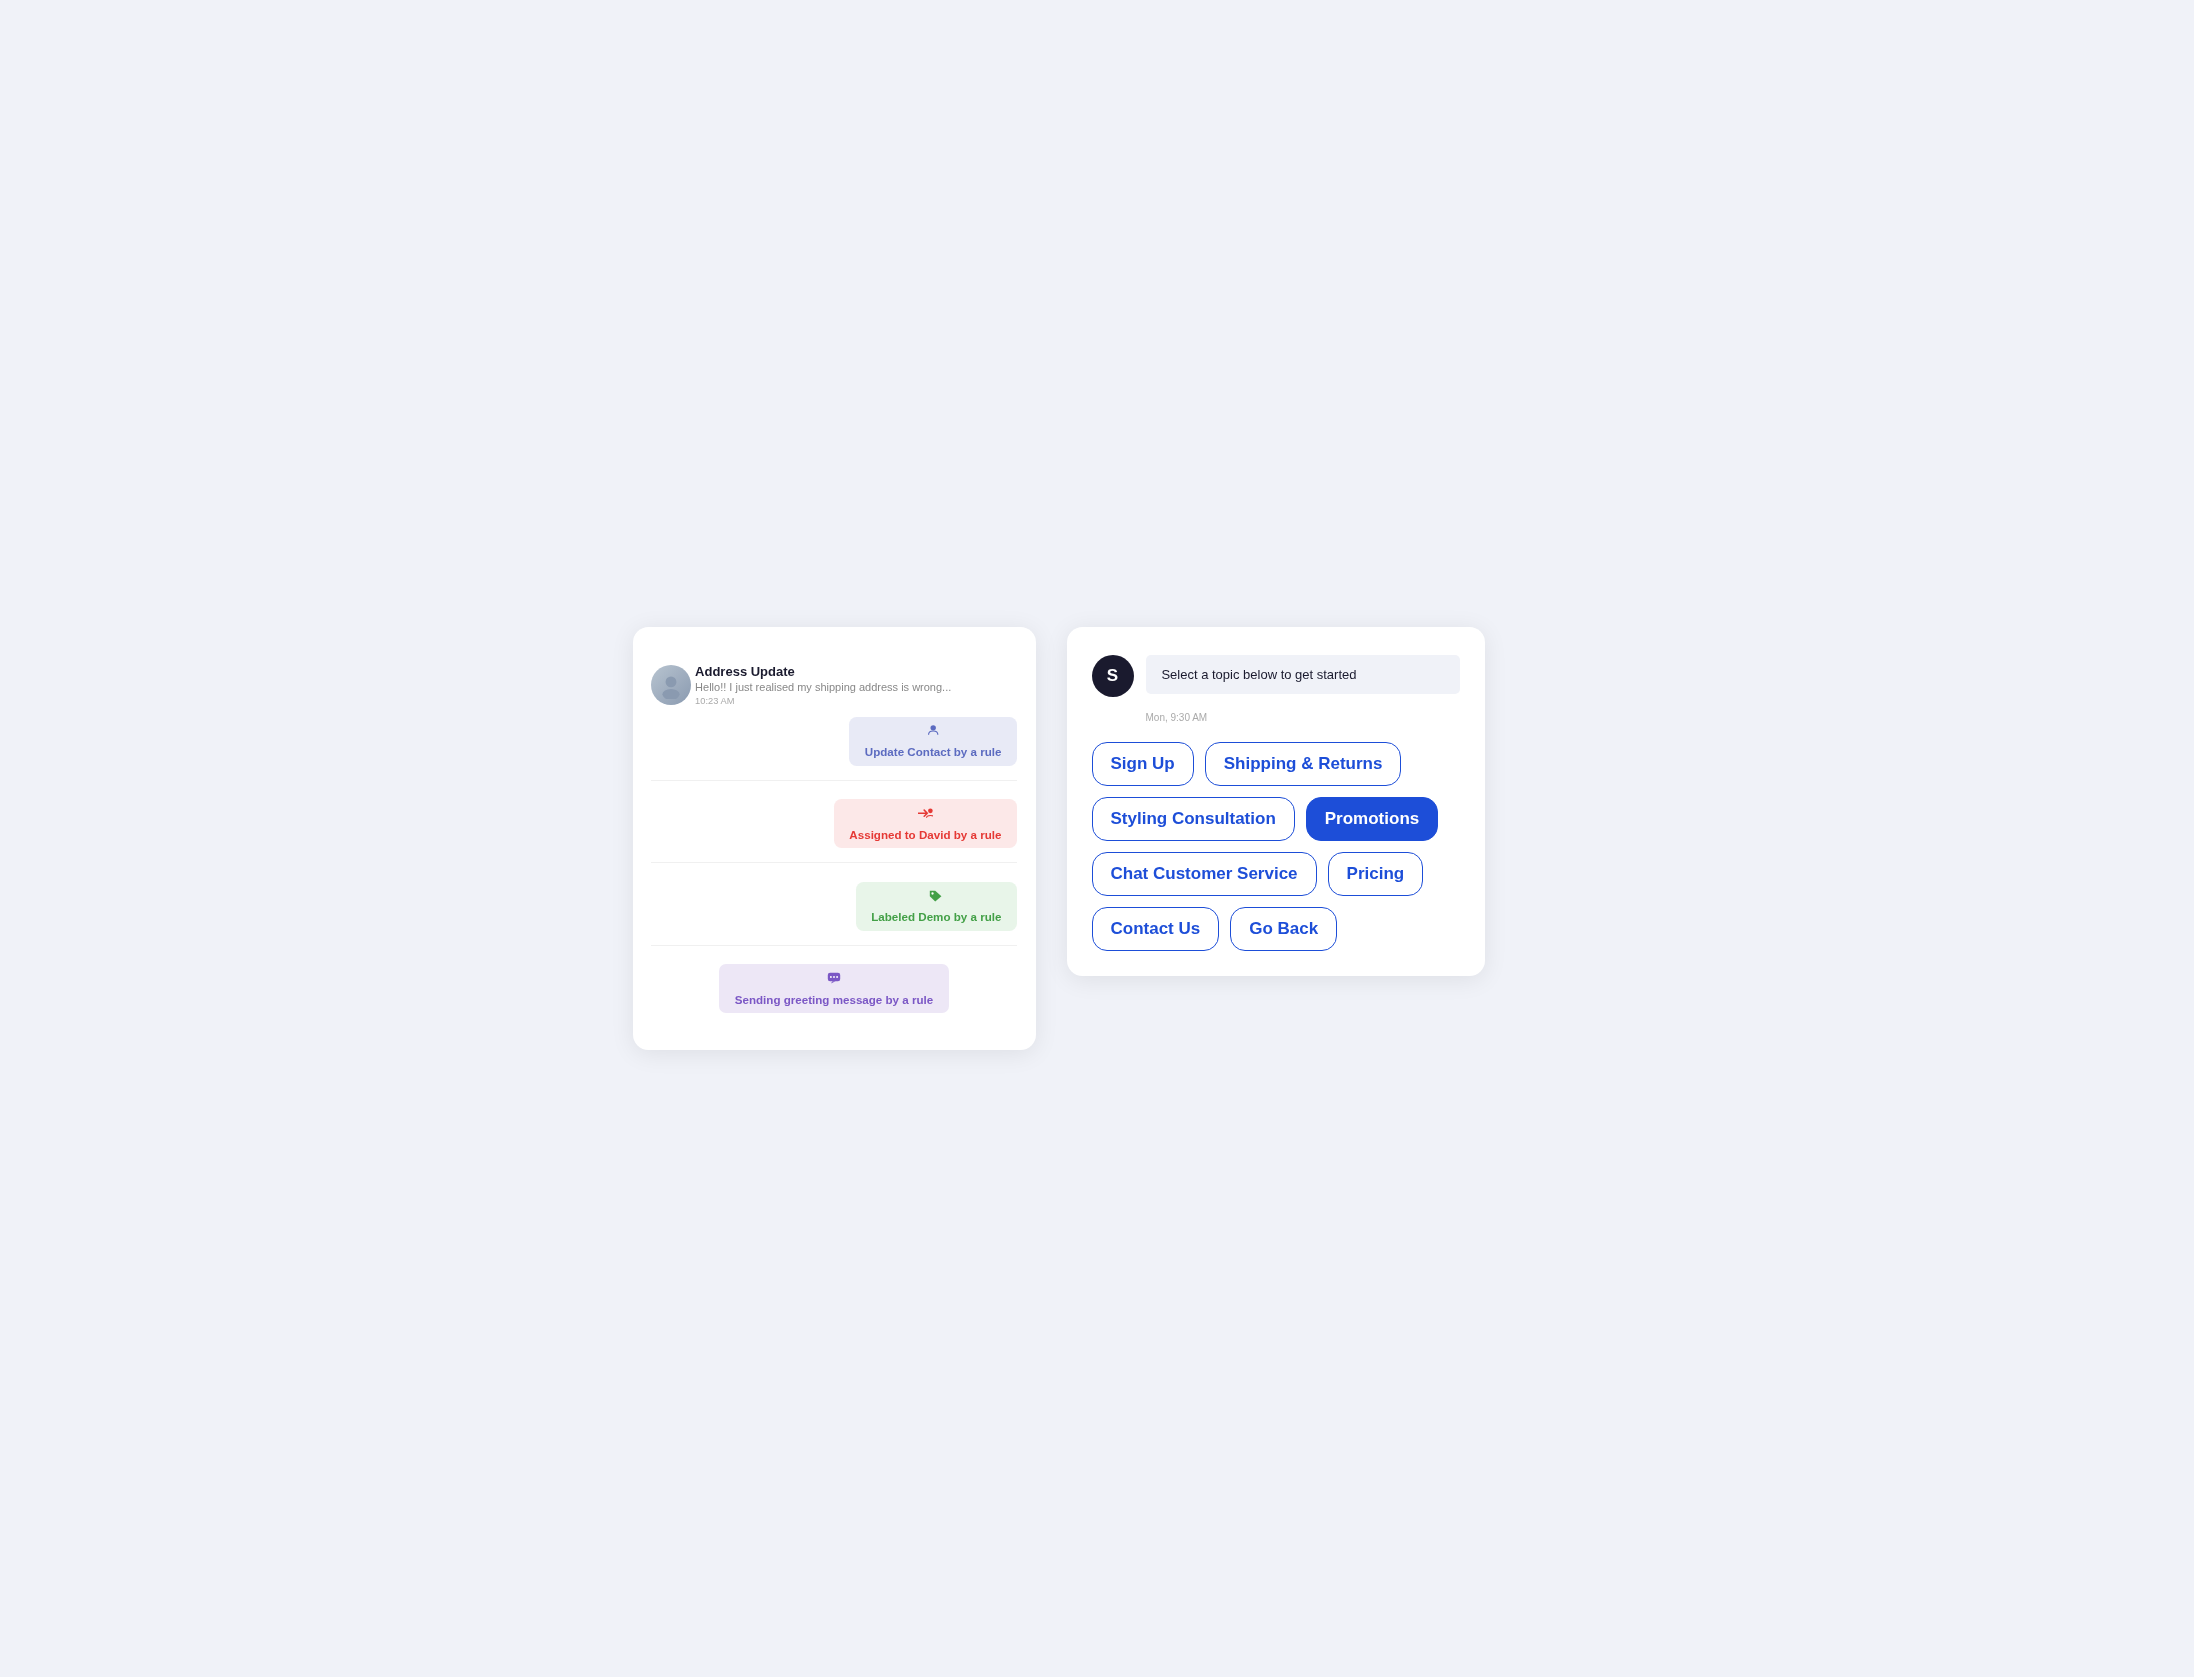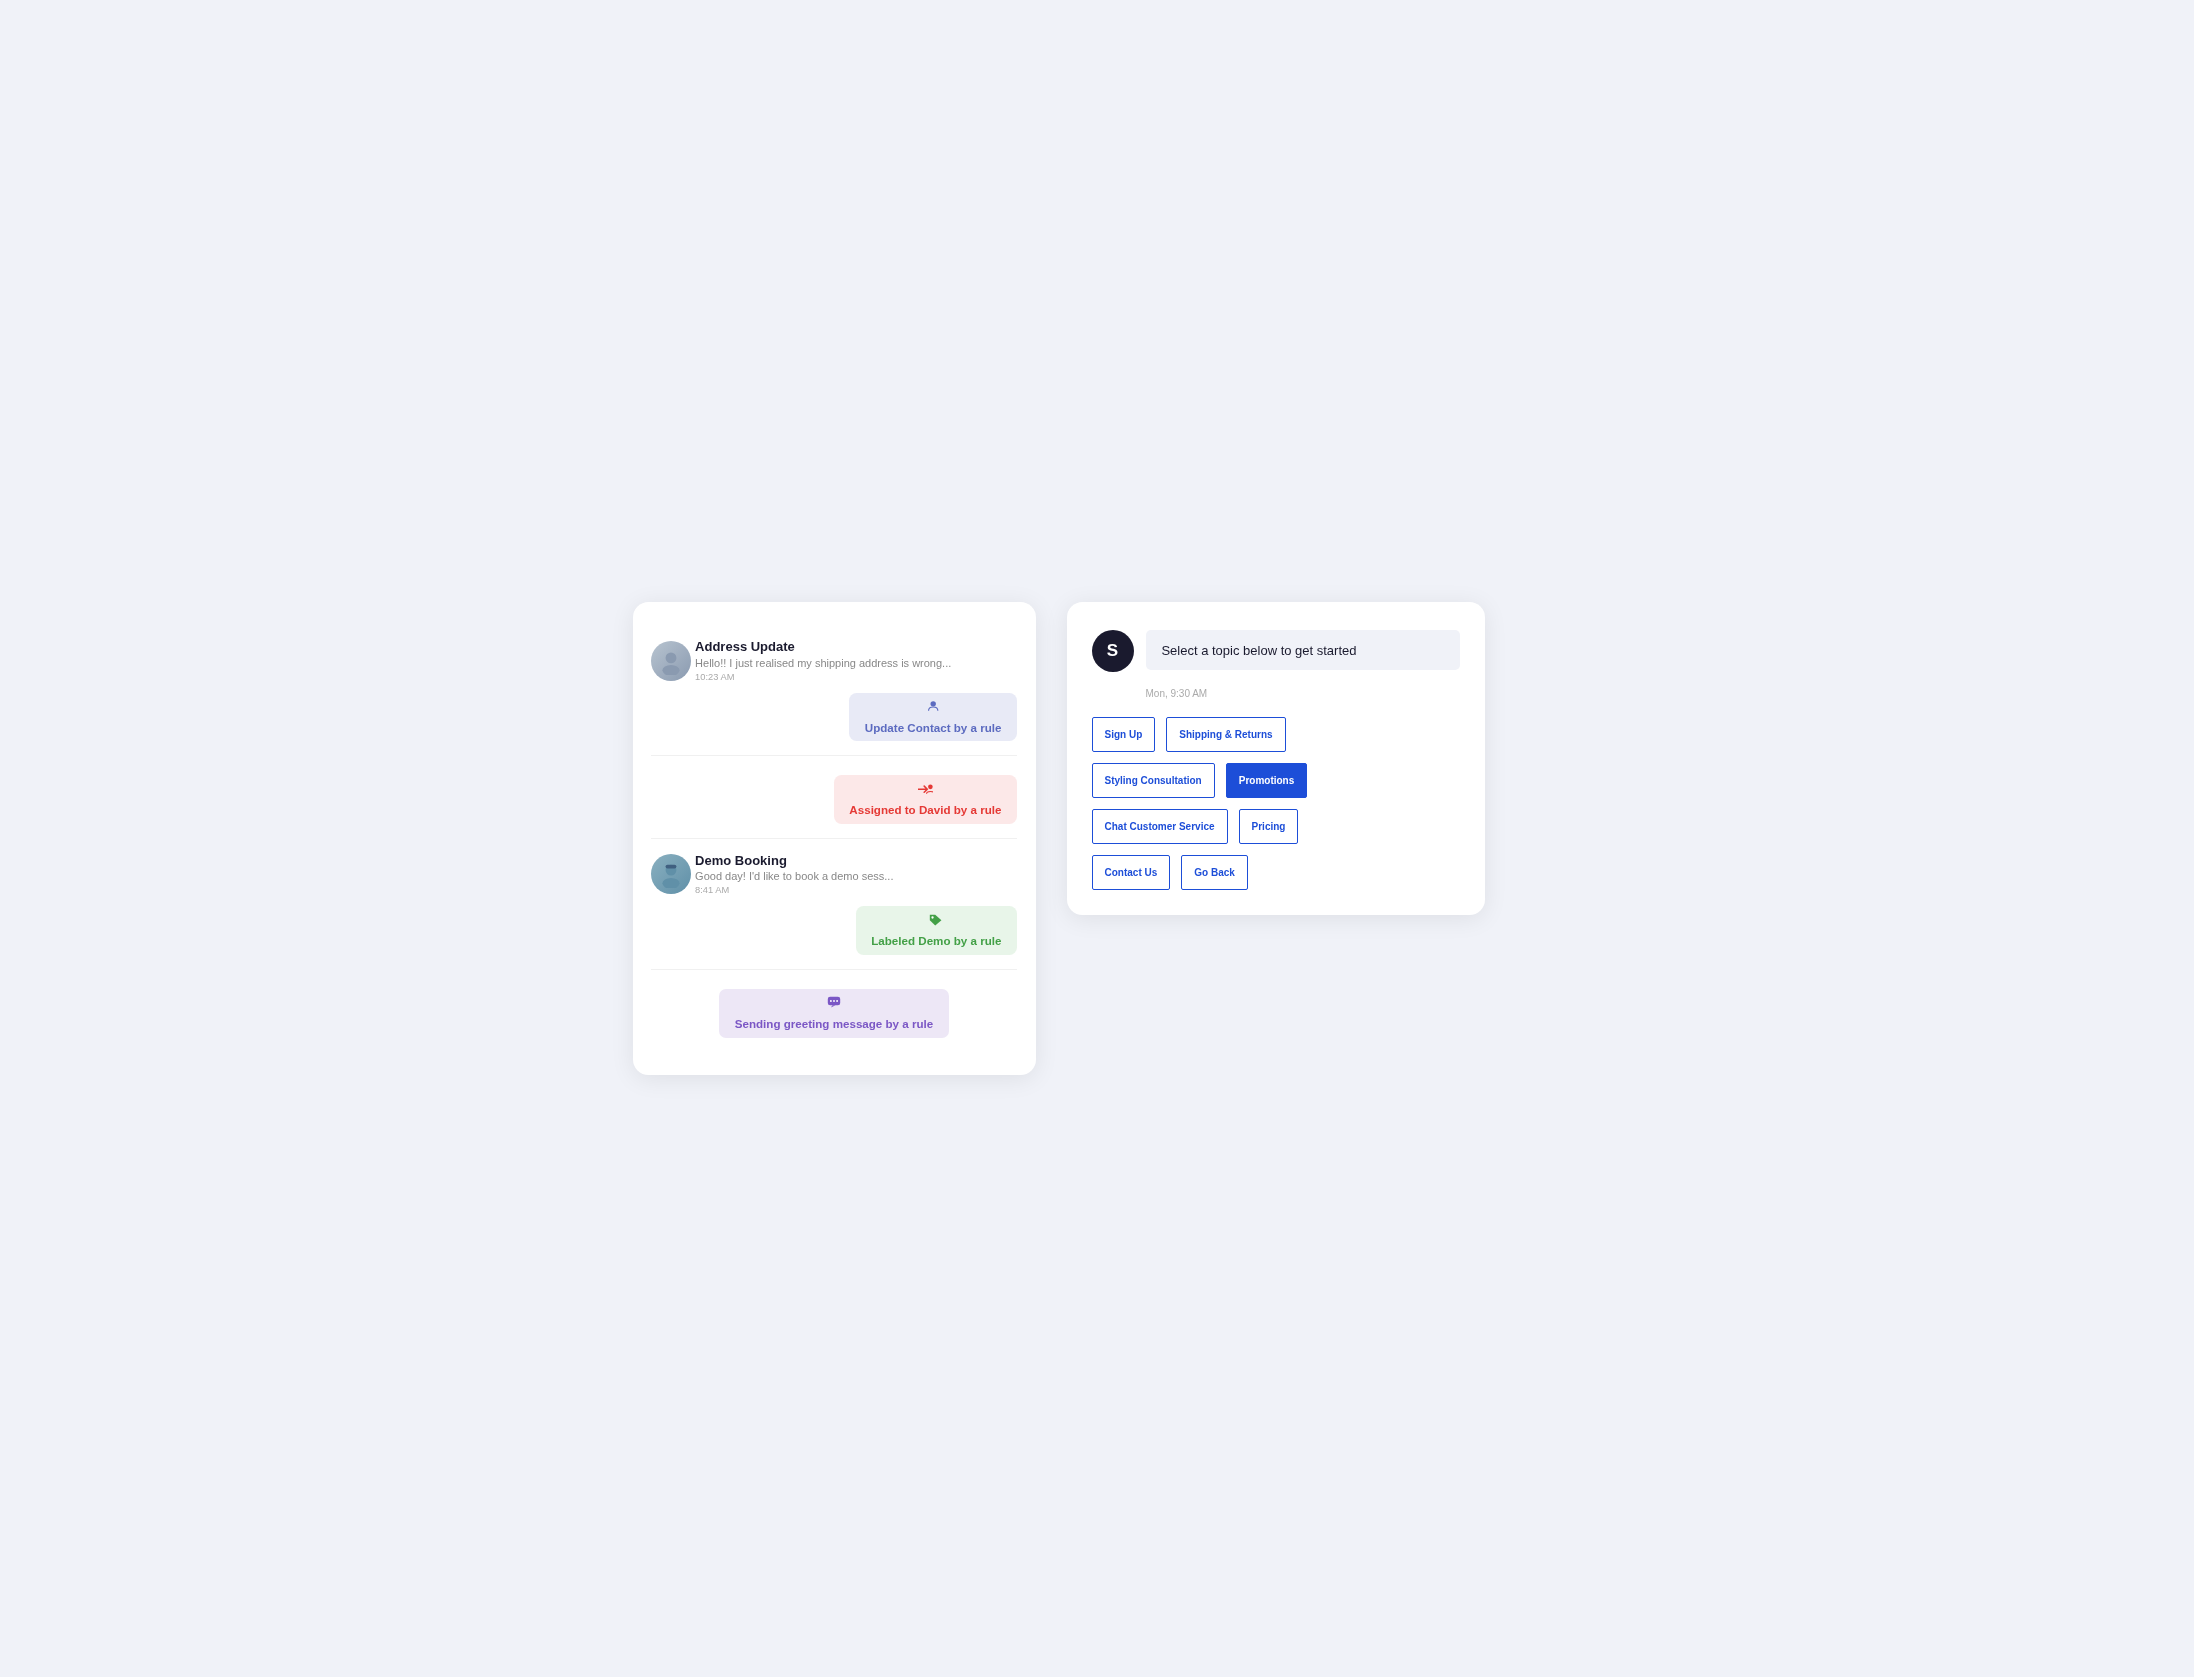--- a/index.html
+++ b/index.html
@@ -144,23 +144,23 @@
       gap: 11px;
     }
     .topic-row {
       display: flex;
       gap: 11px;
     }
     .topic-btn {
       border: 1.5px solid #1d4ed8;
       background: #fff;
       color: #1d4ed8;
-      border-radius: 2px;
-      padding: 11px 12px;
-      font-size: 10px;
+      border-radius: 15px;
+      padding: 11px 18px;
+      font-size: 17px;
       font-weight: 600;
       cursor: pointer;
       white-space: nowrap;
       transition: all 0.15s;
     }
     .topic-btn.active {
       background: #1d4ed8;
       color: #fff;
     }
 
@@ -221,34 +221,20 @@
             <path d="M0 8h12M8 4l4 4-4 4" stroke="#e53935" stroke-width="2" stroke-linecap="round" stroke-linejoin="round"></path>
             <circle cx="16" cy="5" r="3" fill="#e53935"></circle>
             <path d="M11 14c0-2 2.5-3 5-3s5 1 5 3" stroke="#e53935" stroke-width="1.5" fill="none"></path>
           </svg>
         </span>
         <span>Assigned to David by a rule</span>
       </div>
     </div>
 
     <div class="conv-item">
-      <div class="conv-header">
-        <div class="human-avatar ha-3">
-          <svg width="28" height="28" viewBox="0 0 36 36" fill="none">
-            <circle cx="18" cy="13" r="7" fill="#6090a8"></circle>
-            <ellipse cx="18" cy="30" rx="11" ry="7" fill="#6090a8"></ellipse>
-            <rect x="11" y="6" width="14" height="5" rx="2.5" fill="#406080"></rect>
-          </svg>
-        </div>
-        <div class="conv-info">
-          <div class="conv-title">Demo Booking</div>
-          <div class="conv-preview">Good day! I'd like to book a demo sess...</div>
-          <div class="conv-time">8:41 AM</div>
-        </div>
-      </div>
       <div class="rule-badge label-demo">
         <span>
           <svg width="14" height="12.4" viewBox="0 0 18 16" fill="none">
             <path d="M1 1h7l8 7-8 7-7-7V1z" fill="#43a047"></path>
             <circle cx="4.5" cy="4.5" r="1.5" fill="#fff"></circle>
           </svg>
         </span>
         <span>Labeled Demo by a rule</span>
       </div>
     </div>

